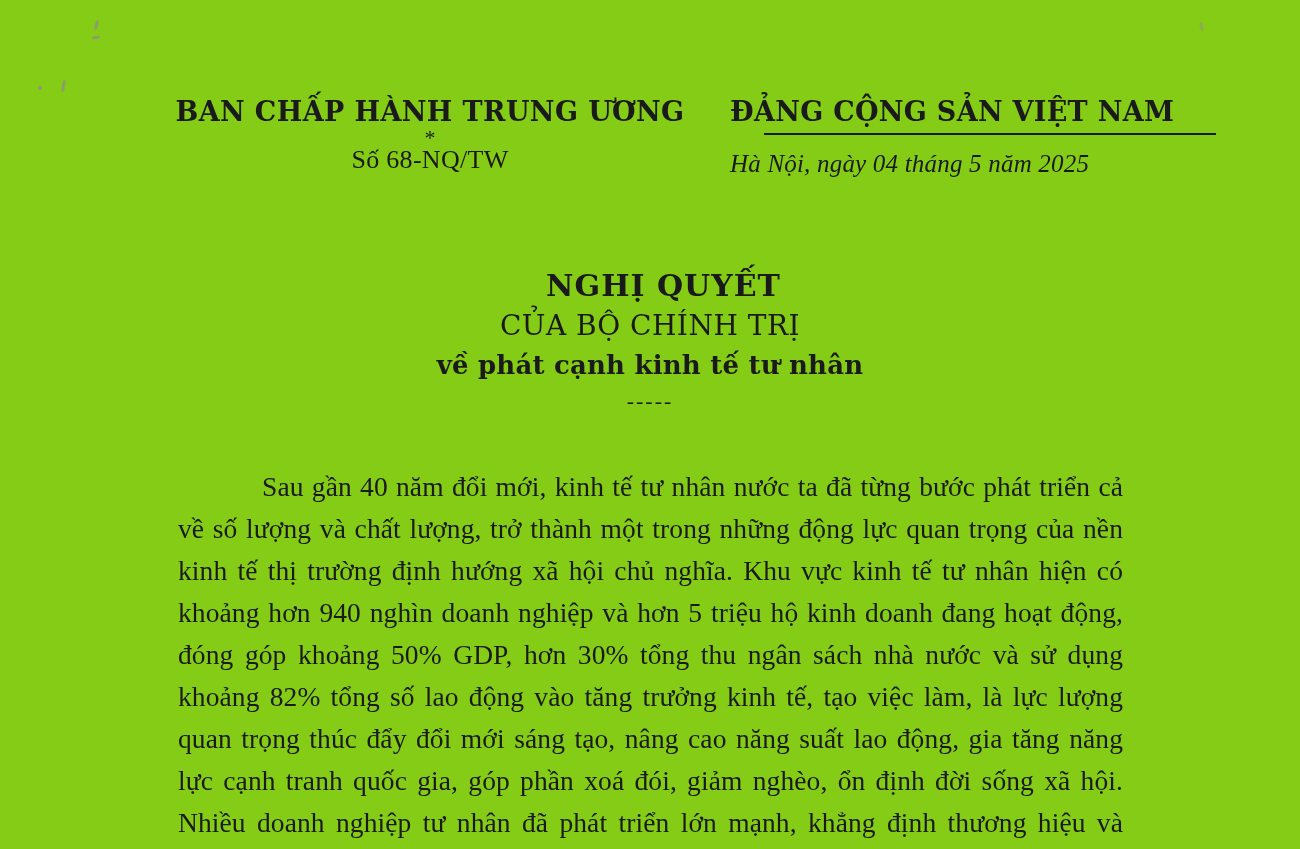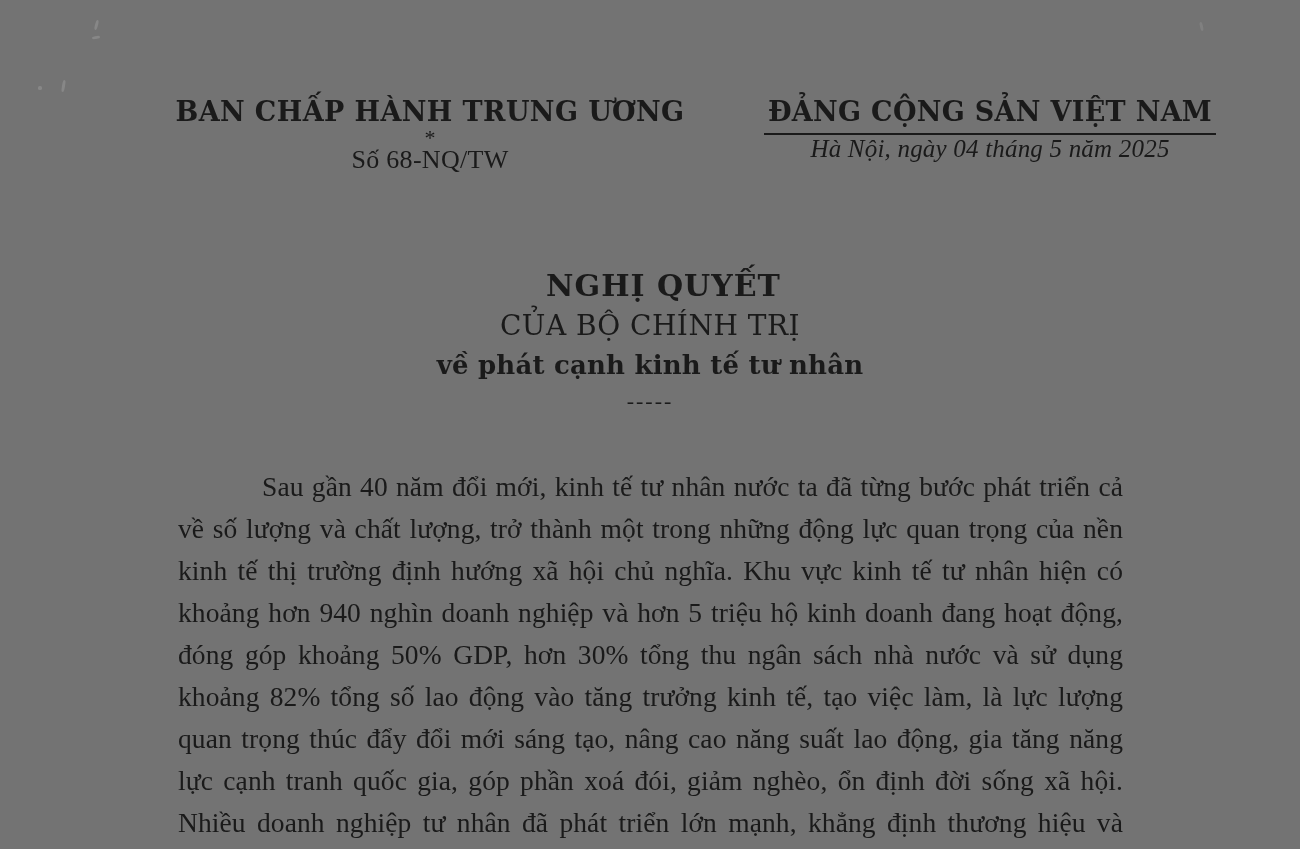--- a/index.html
+++ b/index.html
@@ -12,21 +12,21 @@
     height: 849px;
     position: relative;
     font-family: "Liberation Serif", serif;
     color: #1a1a1a;
     overflow: hidden;
   }
 
   .page {
     position: absolute;
     inset: 0;
-    background: #737373;
+    background: #84cc16;
   }
 
   
   .speckle {
     position: absolute;
     background: #8d8d8d;
     border-radius: 40%;
     opacity: .75;
   }
   .sp1 { left: 95px;  top: 20px;  width: 3px;  height: 10px; transform: rotate(14deg); }
@@ -45,21 +45,20 @@
     justify-content: flex-start;
   }
   .hdr-left {
     width: 560px;
     margin-left: 150px;
     text-align: center;
   }
   .hdr-right {
     width: 520px;
     margin-left: 20px;
-    text-align: center;
   }
   .org-name {
     font-family: "DejaVu Serif", serif;
     font-weight: bold;
     font-size: 27px;
     letter-spacing: .4px;
     white-space: nowrap;
   }
   .party-name {
     font-family: "DejaVu Serif", serif;
@@ -81,21 +80,21 @@
     font-family: "Liberation Serif", serif;
   }
   .doc-number {
     font-size: 26px;
     letter-spacing: .3px;
   }
   .place-date {
     font-family: "Liberation Serif", serif;
     font-style: italic;
     font-size: 25px;
-    margin-top: 0;
+    margin-top: 15px;
     letter-spacing: .2px;
     white-space: nowrap;
   }
 
   
   .title-block {
     position: absolute;
     top: 268px;
     left: 0;
     right: 0;

